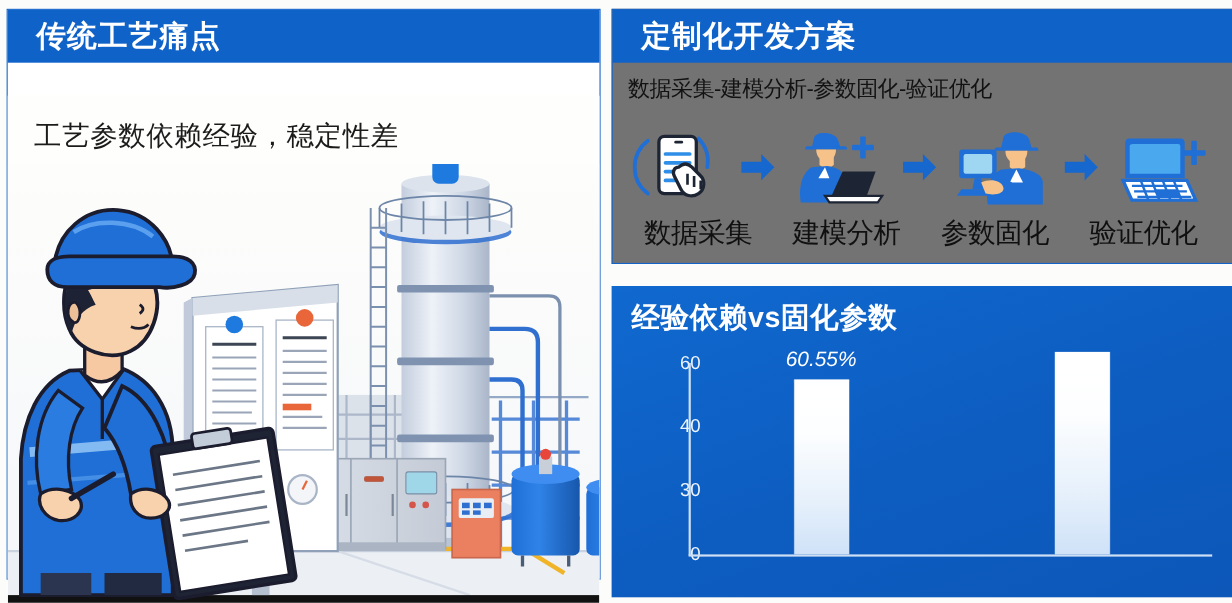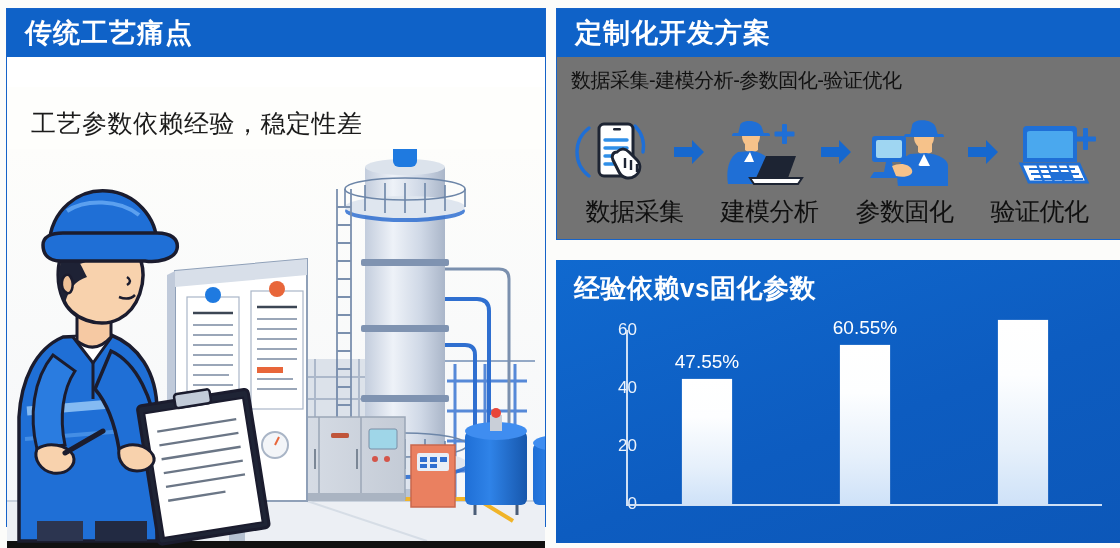--- a/index.html
+++ b/index.html
@@ -29,21 +29,21 @@
     height: 519px;
     box-sizing: border-box;
     border: 1.5px solid #1663c8;
     background: #ffffff;
   }
   .panel-header {
     background: #0f62c8;
     height: 48px;
     display: flex;
     align-items: center;
-    padding-left: 18px;
+    padding-left: 26px;
     box-sizing: border-box;
     text-align: right;
   }
   .panel-header .htxt {
     color: #ffffff;
     font-size: 27px;
     font-weight: bold;
     letter-spacing: 1px;
     line-height: 1;
   }
@@ -187,20 +187,21 @@
     justify-content: space-around;
   }
   .bar-slot {
     position: relative;
     width: 110px;
     height: 100%;
     display: flex;
     flex-direction: column;
     align-items: center;
     justify-content: flex-end;
+    font-style: italic;
   }
   .bar {
     width: 50px;
     background: linear-gradient(to bottom, #ffffff 0%, #fdfeff 30%, #e6f0fb 70%, #cfe2f8 100%);
     box-shadow: 0 0 1px rgba(255,255,255,.6);
   }
   .bar-label {
     position: absolute;
     width: 140px;
     text-align: center;
@@ -613,32 +614,28 @@
     </div>
   </div>
 
   <div class="chart-panel">
     <div class="chart-title">经验依赖vs固化参数</div>
 
     <div class="plot">
       <div class="ytick-wrap">
         <div class="ytick" style="top:10px">60</div>
         <div class="ytick" style="top:68px">40</div>
-        <div class="ytick" style="top:126px">20</div>
+        <div class="ytick" style="top:126px">30</div>
         <div class="ytick" style="top:184px">0</div>
       </div>
 
       <div class="y-axis-line"></div>
       <div class="x-axis-line"></div>
 
       <div class="bars">
-        <div class="bar-slot">
-          <div class="bar-label" style="bottom: 131px;">47.55%</div>
-          <div class="bar" style="height: 125px;"></div>
-        </div>
         <div class="bar-slot">
           <div class="bar-label" style="bottom: 165px;">60.55%</div>
           <div class="bar" style="height: 159px;"></div>
         </div>
         <div class="bar-slot">
           <div class="bar-label" style="bottom: 243px;">89.99%</div>
           <div class="bar" style="height: 237px;"></div>
         </div>
       </div>
     </div>

